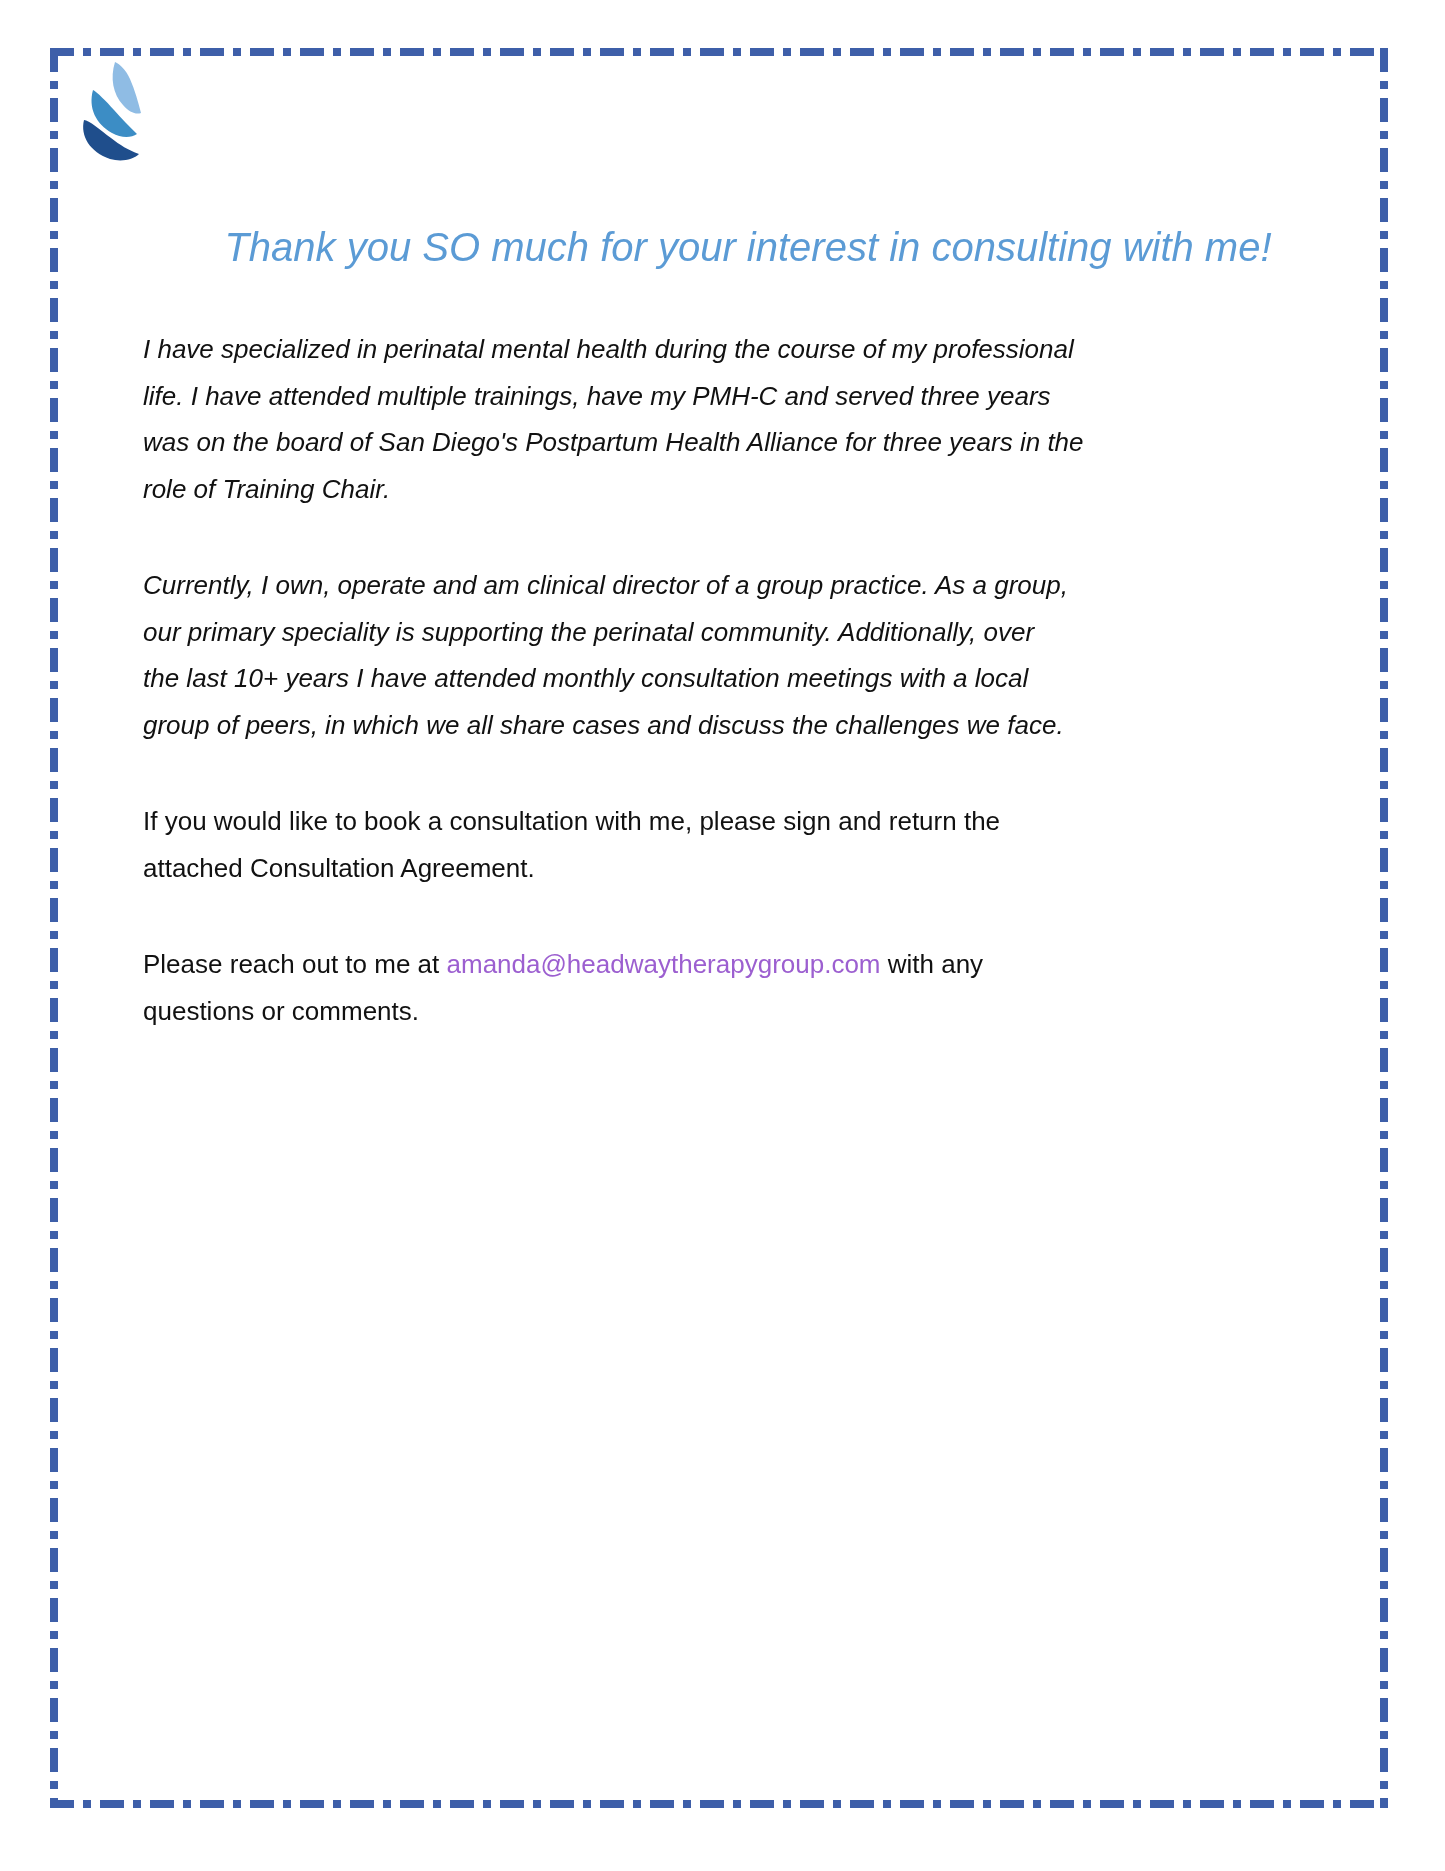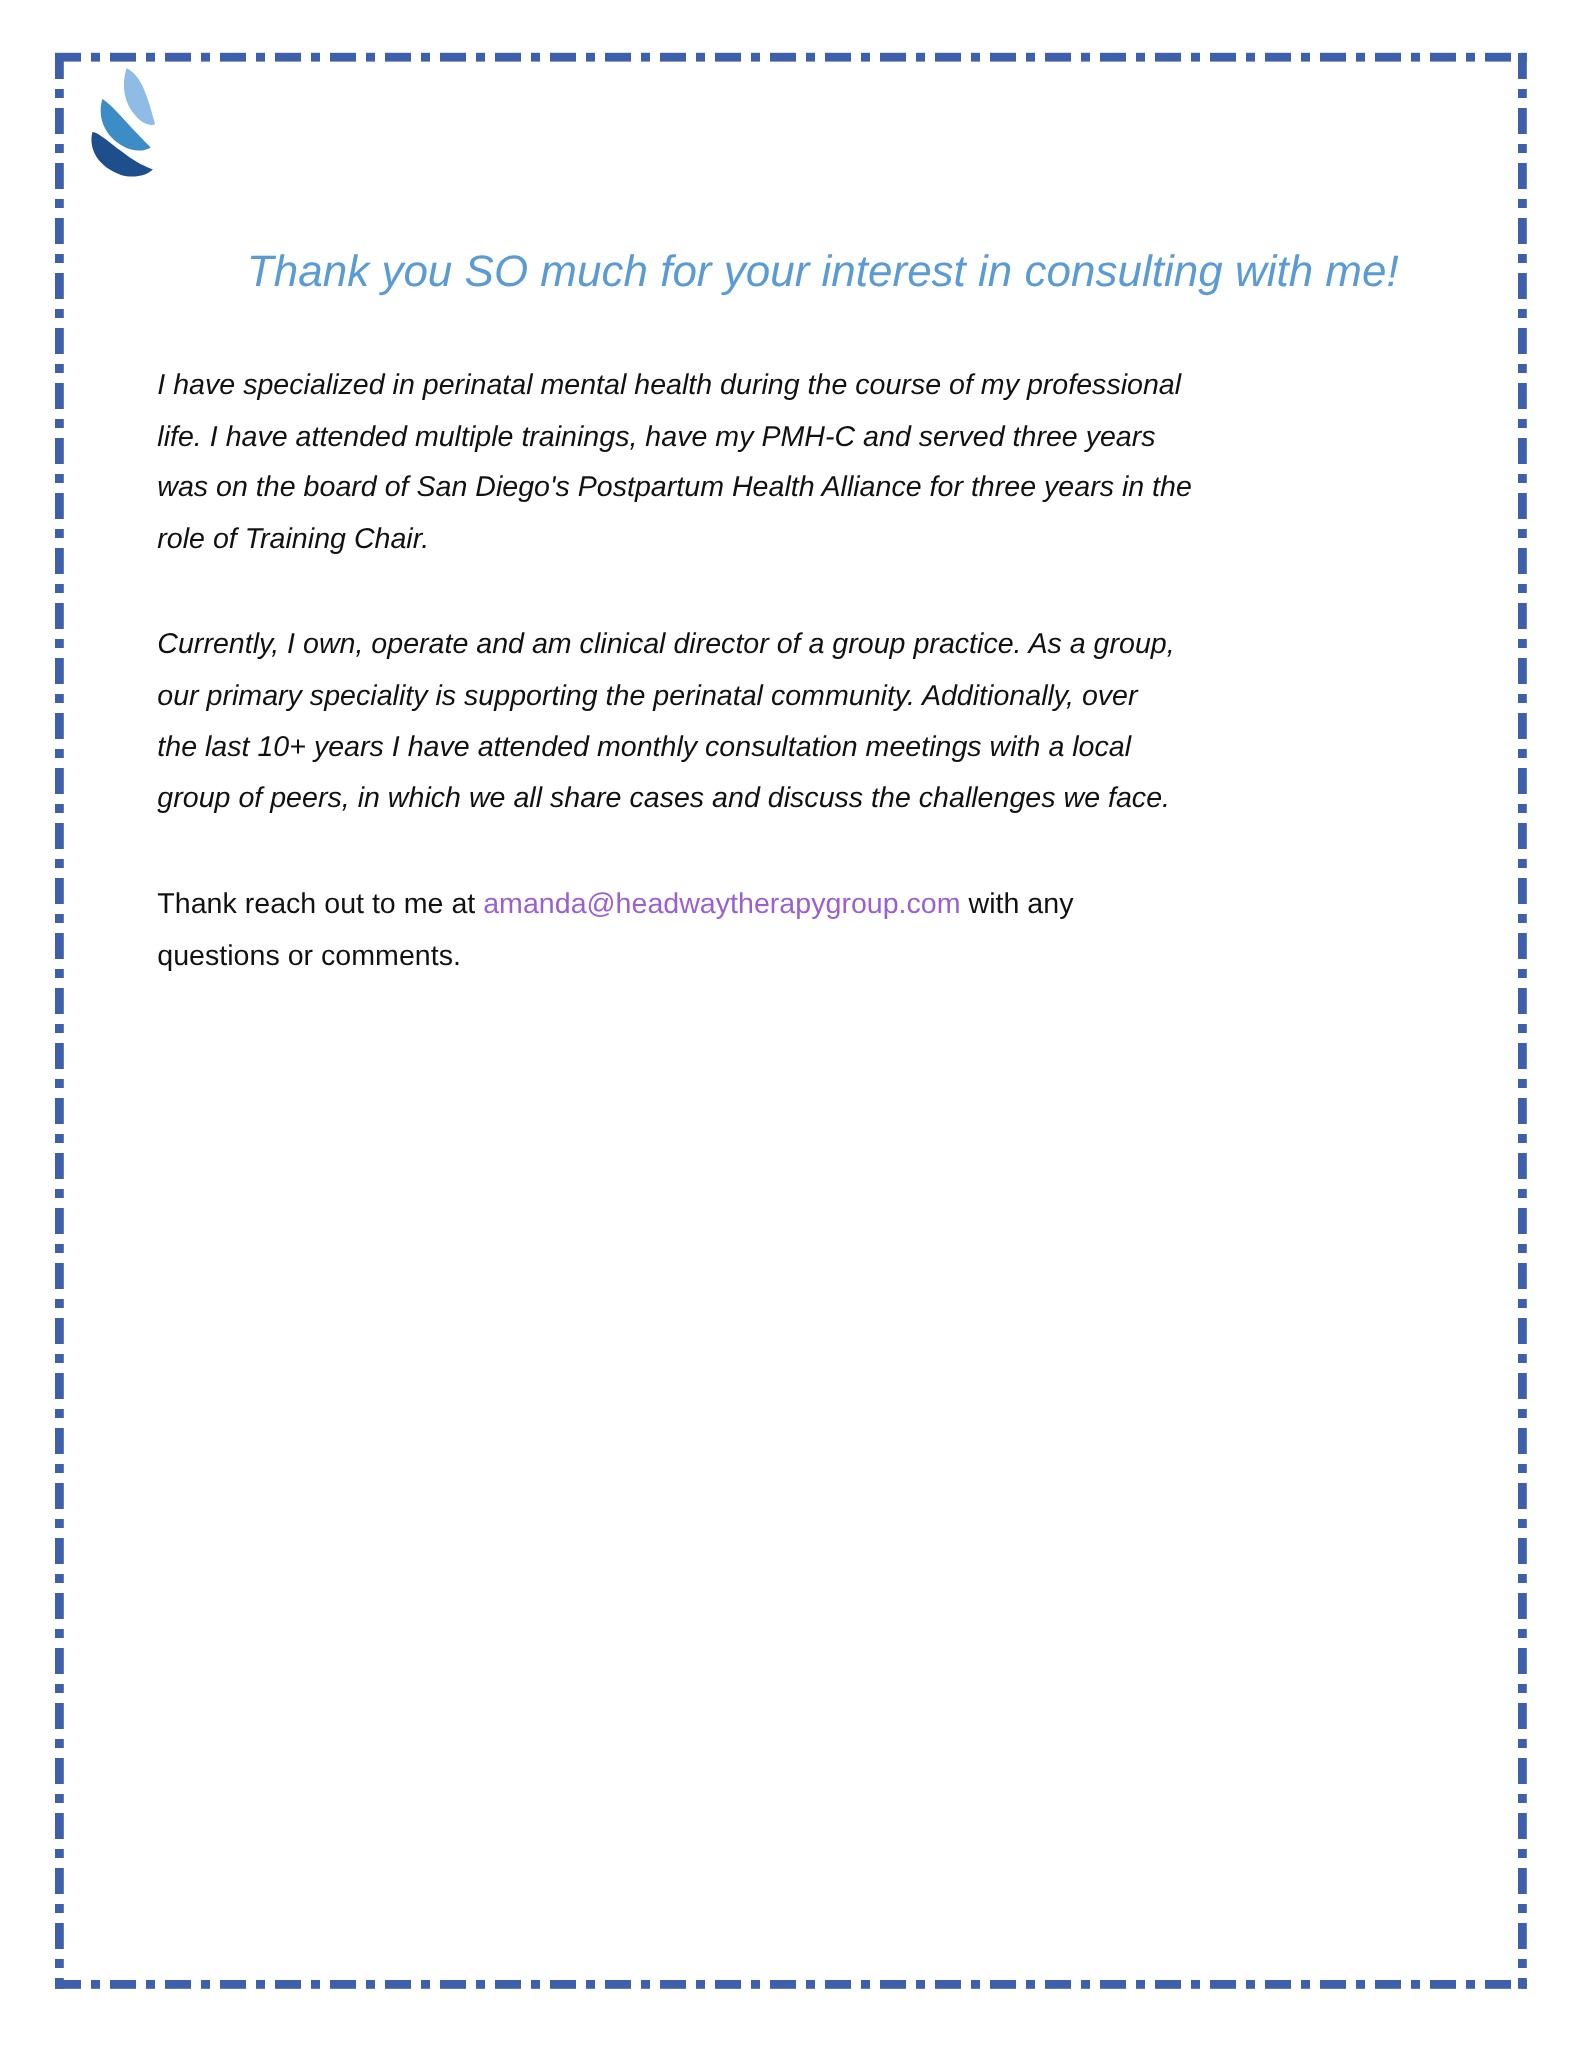--- a/index.html
+++ b/index.html
@@ -84,19 +84,21 @@
   <p class="para italic">I have specialized in perinatal mental health during the course of my professional
 life. I have attended multiple trainings, have my PMH-C and served three years
 was on the board of San Diego's Postpartum Health Alliance for three years in the
 role of Training Chair.</p>
 
   <p class="para italic">Currently, I own, operate and am clinical director of a group practice. As a group,
 our primary speciality is supporting the perinatal community. Additionally, over
 the last 10+ years I have attended monthly consultation meetings with a local
 group of peers, in which we all share cases and discuss the challenges we face.</p>
 
+  <p class="para">If you would like to book a consultation with me, please sign and return the
+attached Consultation Agreement.</p>
 
 
 
-  <p class="para"><span>Thank reach out to me at </span><a class="email" id="email-link" style="color: rgb(156, 95, 208);">amanda@headwaytherapygroup.com</a><span> with any
+  <p class="para"><span>Please reach out to me at </span><a class="email" id="email-link" style="color: rgb(156, 95, 208);">amanda@headwaytherapygroup.com</a><span> with any
 questions or comments.</span></p>
 
 </div>
 
 </body></html>

